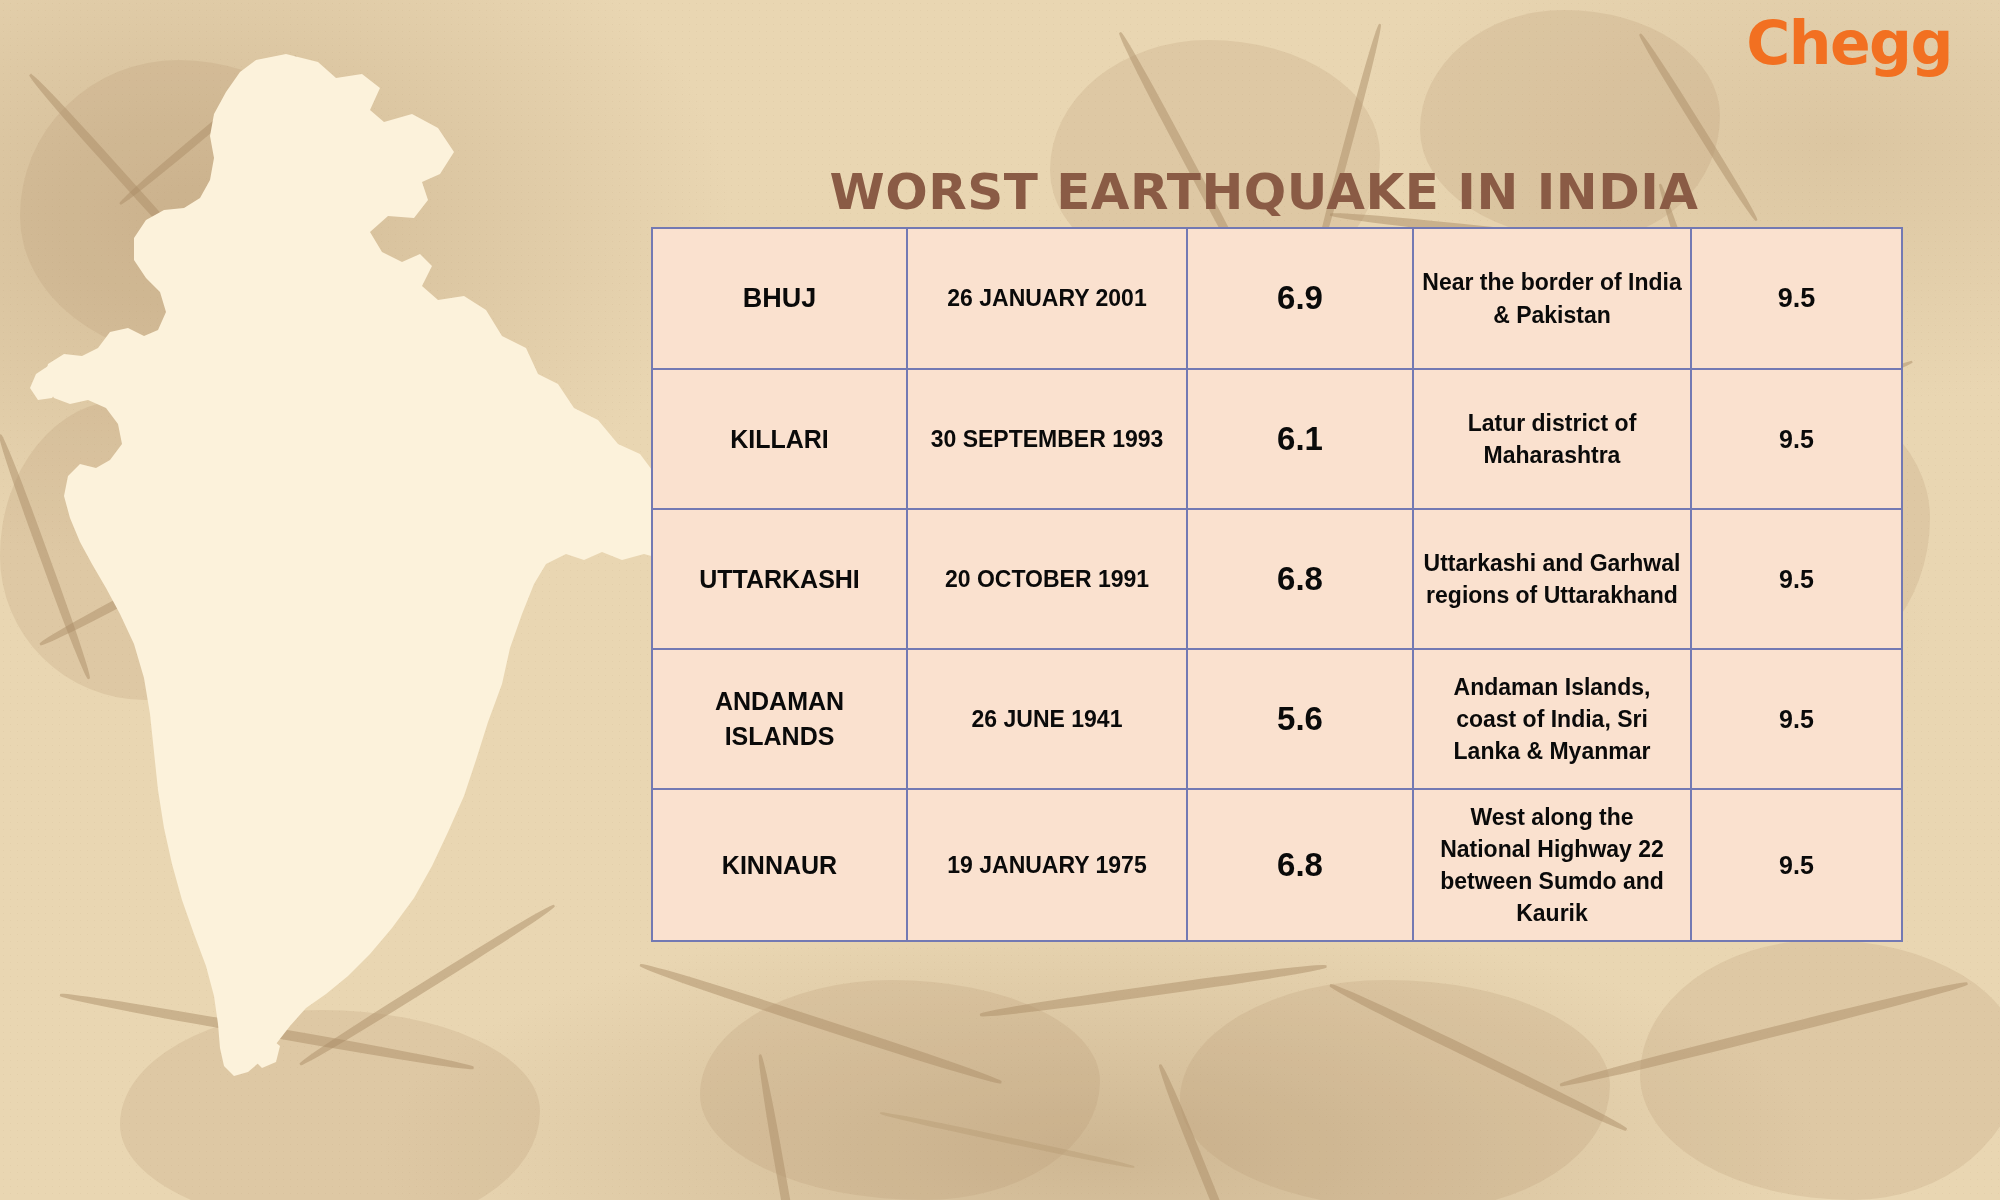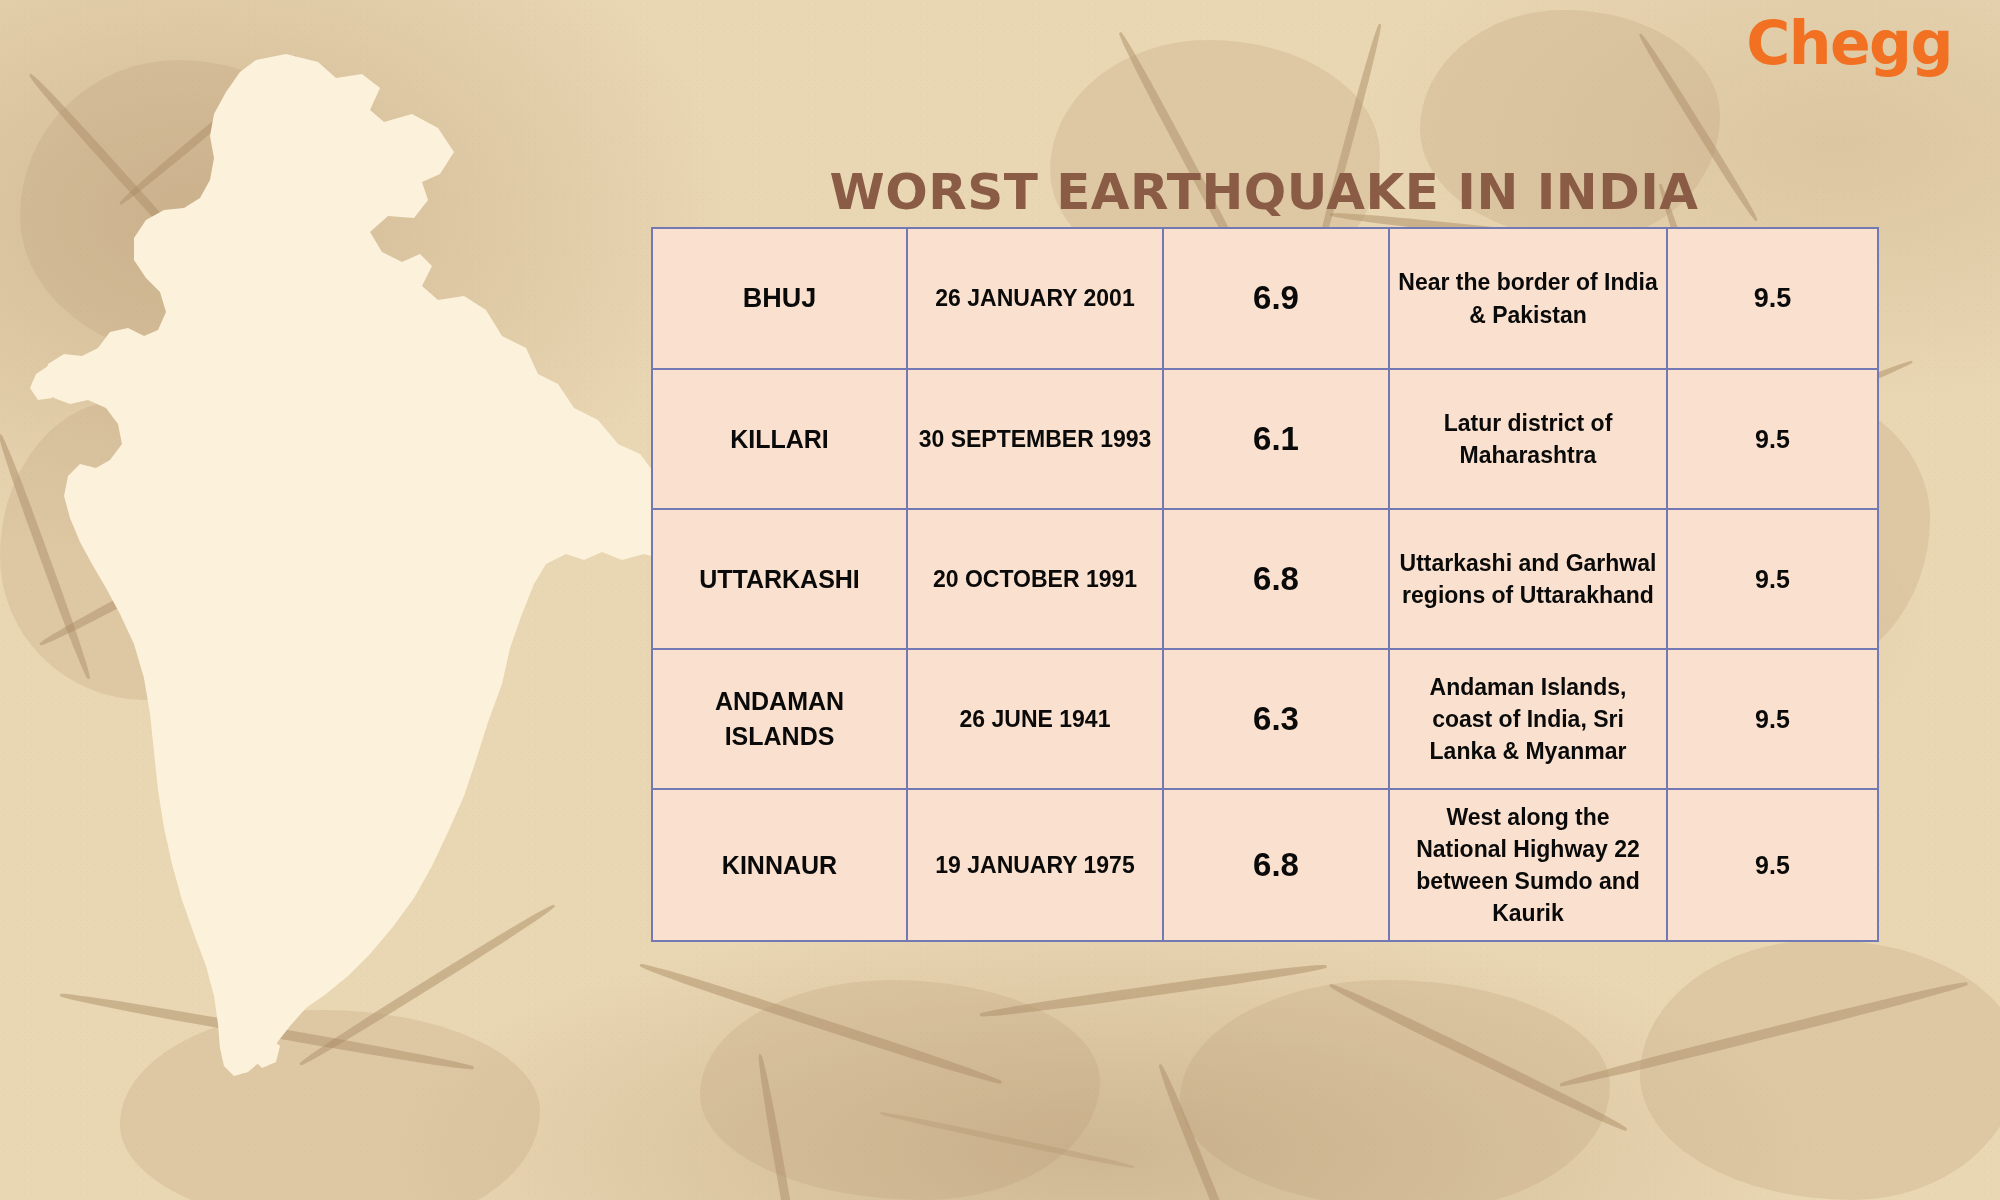--- a/index.html
+++ b/index.html
@@ -73,21 +73,21 @@
     background:#fae1cf;
     color:#0a0a0a;
     font-family:"Liberation Sans", sans-serif;
     font-weight:bold;
     text-align:center;
     vertical-align:middle;
     line-height:1.40;
     padding:10px 8px;
   }
   .c-place { width:255px; font-size:25px; }
-  .c-date  { width:256px; font-size:23px; }
+  .c-date  { width:280px; font-size:23px; }
   .c-mag   { width:226px; font-size:33px; }
   .c-area  { width:278px; font-size:23px; }
   .c-int   { width:211px; font-size:25px; }
   .r1 .c-place { font-size:27px; }
   .r1 .c-int { font-size:27px; }
   tr.row-1 td { height:141px; }
   tr.row-2 td { height:140px; }
   tr.row-3 td { height:140px; }
   tr.row-4 td { height:140px; }
   tr.row-5 td { height:152px; }
@@ -192,21 +192,21 @@
     <tr class="row-3">
       <td class="c-place">UTTARKASHI</td>
       <td class="c-date">20 OCTOBER 1991</td>
       <td class="c-mag">6.8</td>
       <td class="c-area">Uttarkashi and Garhwal regions of Uttarakhand</td>
       <td class="c-int">9.5</td>
     </tr>
     <tr class="row-4">
       <td class="c-place">ANDAMAN ISLANDS</td>
       <td class="c-date">26 JUNE 1941</td>
-      <td class="c-mag">6.3</td>
+      <td class="c-mag">5.6</td>
       <td class="c-area">Andaman Islands, coast of India, Sri Lanka &amp; Myanmar</td>
       <td class="c-int">9.5</td>
     </tr>
     <tr class="row-5">
       <td class="c-place">KINNAUR</td>
       <td class="c-date">19 JANUARY 1975</td>
       <td class="c-mag">6.8</td>
       <td class="c-area">West along the National Highway 22 between Sumdo and Kaurik</td>
       <td class="c-int">9.5</td>
     </tr>

